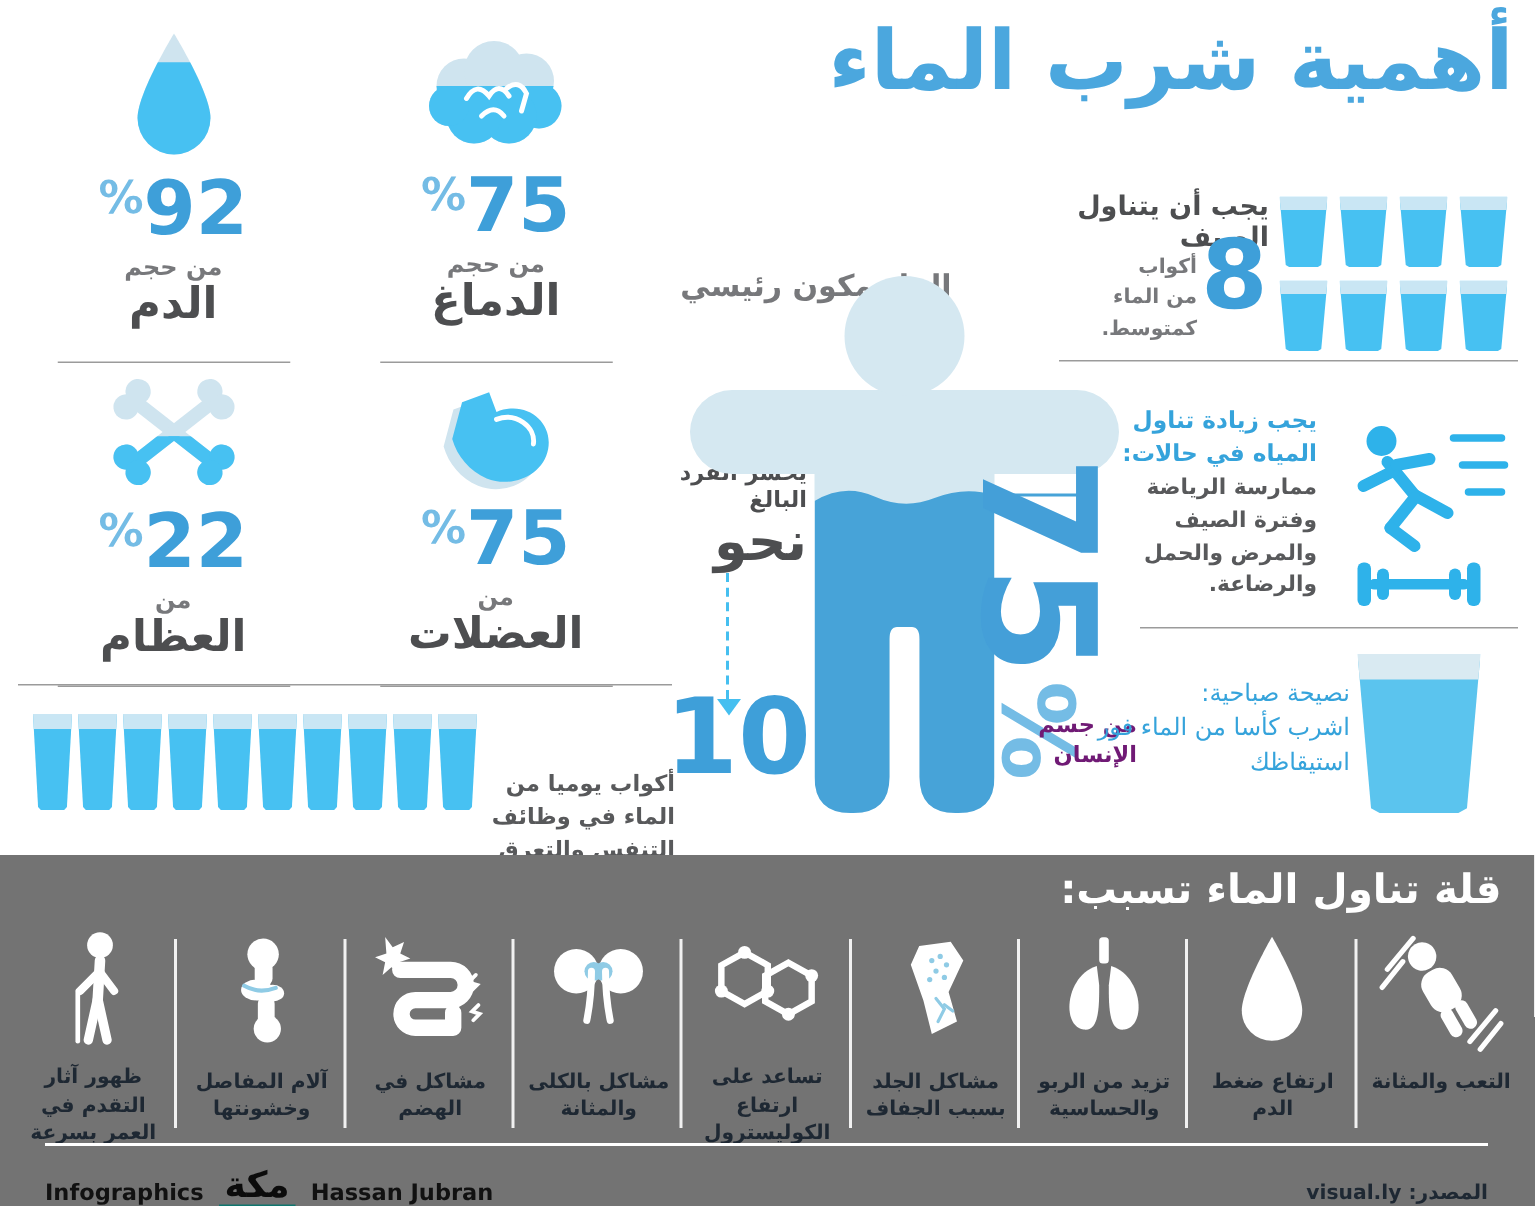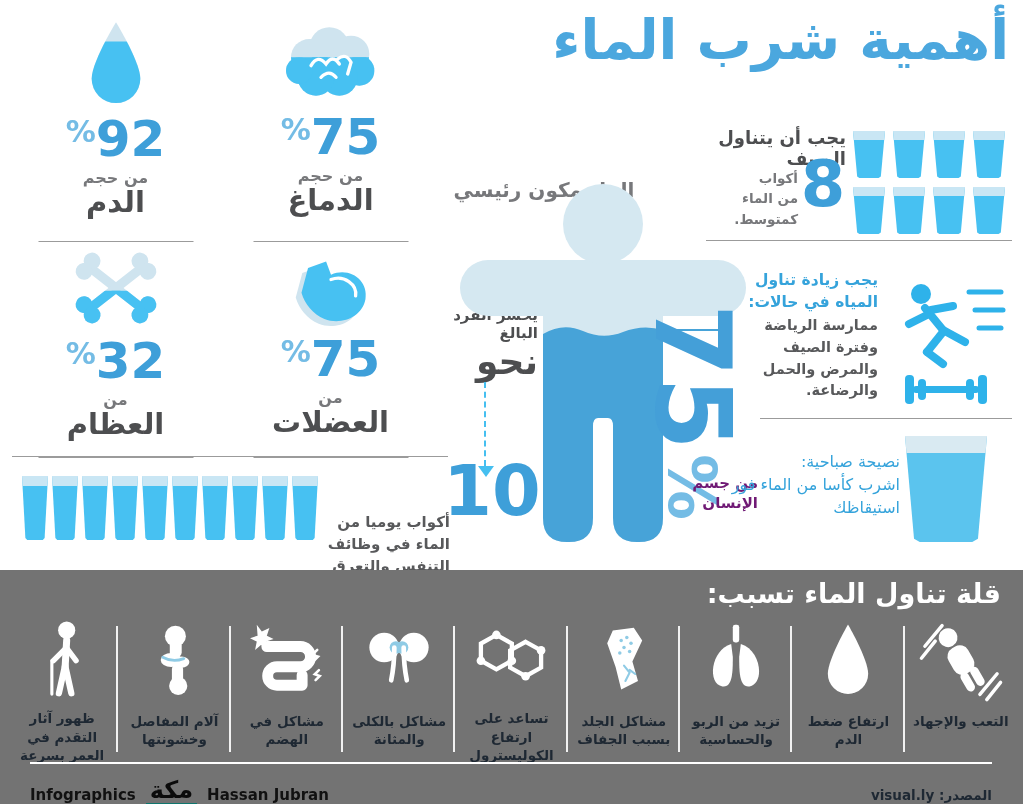--- a/index.html
+++ b/index.html
@@ -197,21 +197,21 @@
             <g transform="rotate(-38 58 45)">
               <rect x="22" y="40" width="72" height="10" rx="5"></rect>
               <circle cx="20" cy="38" r="9"></circle>
                 <circle cx="20" cy="52" r="9"></circle>
               <circle cx="96" cy="38" r="9"></circle>
                 <circle cx="96" cy="52" r="9"></circle>
             </g>
           </g>
         </svg>
       </div>
-      <div class="pct"><span class="sign">%</span><span class="num">32</span></div>
+      <div class="pct"><span class="sign">%</span><span class="num">22</span></div>
       <div class="small rtl">من</div>
       <div class="big rtl">العظام</div>
       <div class="divider"></div>
     </div>
 
     <div class="stat">
       <div class="icon-box" style="height:86px">
         <svg width="82" height="78" viewBox="0 0 100 95">
           <path d="M22,22 L44,14 L50,30 C74,20 96,38 92,60 C88,82 62,92 42,84 C28,78 18,66 14,52 Z" fill="#CFE4EF" transform="translate(-7,6)"></path>
           <path d="M22,22 L44,14 L50,30 C74,20 96,38 92,60 C88,82 62,92 42,84 C28,78 18,66 14,52 Z" fill="#47C1F2"></path>
@@ -457,21 +457,21 @@
               <rect x="52" y="64" width="10" height="24" rx="5"></rect>
             </g>
             <g stroke="#fff" stroke-width="4" stroke-linecap="round">
               <line x1="8" y1="34" x2="28" y2="10"></line>
                 <line x1="4" y1="48" x2="20" y2="28"></line>
               <line x1="72" y1="90" x2="92" y2="66"></line>
                 <line x1="80" y1="96" x2="96" y2="76"></line>
             </g>
           </svg>
         </div>
-        <div class="clabel">التعب والإجهاد</div>
+        <div class="clabel">التعب والمثانة</div>
       </div>
     </div>
 
     <div class="foot-line"></div>
     <div class="footer">
       <div class="credit">
         <span>Infographics</span>
         <span class="makkah-logo rtl">مكة</span>
         <span>Hassan Jubran</span>
       </div>

